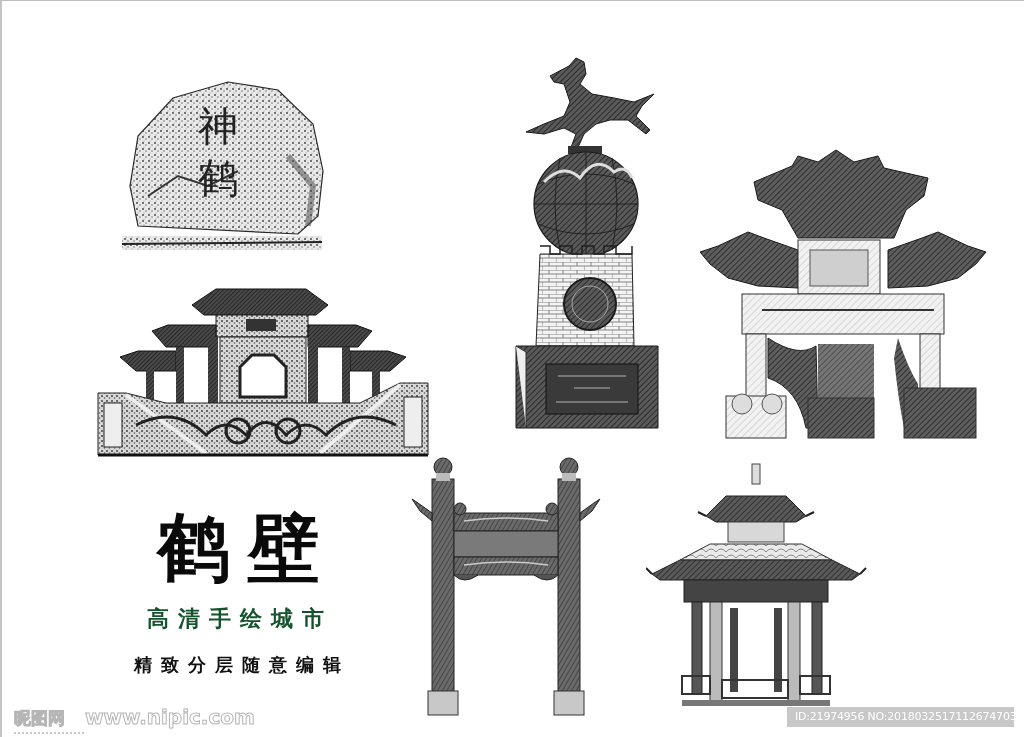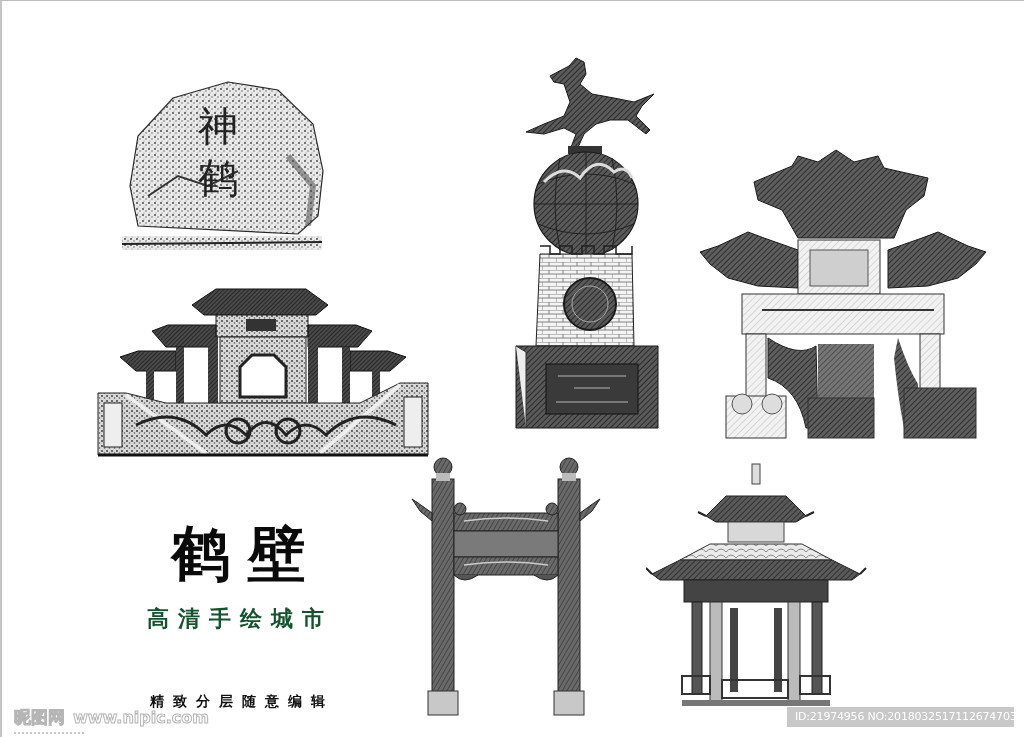--- a/index.html
+++ b/index.html
@@ -4,33 +4,33 @@
 <style>
   * { margin: 0; padding: 0; box-sizing: border-box; }
   html, body { width: 1024px; height: 737px; background: #ffffff; overflow: hidden; }
   body { position: relative; font-family: "DejaVu Serif", "Liberation Serif", serif; }
   .frame { position: absolute; left: 0; top: 0; width: 1024px; height: 737px;
            border-top: 1px solid #bdbdbd; border-left: 2px solid #c4c4c4; }
   .landmark { position: absolute; }
   .landmark svg { display: block; width: 100%; height: 100%; }
 
   .title { position: absolute; left: 140px; top: 522px; width: 215px; text-align: center;
-           font-family: Liberation Sans, sans-serif; font-weight: bold;
-           font-size: 58px; letter-spacing: 18px; color: #0a0a0a; line-height: 64px; }
+           font-family: Liberation Mono, monospace; font-weight: bold;
+           font-size: 72px; letter-spacing: 18px; color: #0a0a0a; line-height: 64px; }
   .sub1 { position: absolute; left: 110px; top: 604px; width: 260px; text-align: center;
           font-family: "DejaVu Sans", "Liberation Sans", sans-serif; font-weight: bold;
           font-size: 22px; letter-spacing: 9px; color: #14532d; line-height: 30px; }
   .sub2 { position: absolute; left: 72px; top: 650px; width: 340px; text-align: center;
           font-family: "DejaVu Sans", "Liberation Sans", sans-serif; font-weight: bold;
-          font-size: 14px; letter-spacing: 9px; color: #111; line-height: 30px; margin-top: 36px; }
+          font-size: 18px; letter-spacing: 9px; color: #111; line-height: 30px; }
 
   .wm { position: absolute; left: 14px; top: 706px; font-family: "DejaVu Sans", "Liberation Sans", sans-serif;
         font-weight: bold; font-size: 17px; color: #ffffff; letter-spacing: 0px;
         -webkit-text-stroke: 1px #b5b5b5; line-height: 22px; }
-  .wm .site { font-size: 16px; margin-left: 8px; }
+  .wm .site { font-size: 20px; margin-left: 20px; }
   .wm2 { position: absolute; left: 14px; top: 732px; height: 5px; width: 70px;
          border-top: 2px dotted #c8c8c8; }
   .idbar { position: absolute; left: 787px; top: 707px; width: 227px; height: 20px;
            background: #c8c8c8; color: #ffffff; font-family: "DejaVu Sans", "Liberation Sans", sans-serif;
            font-size: 11px; line-height: 20px; padding-left: 8px; white-space: nowrap; letter-spacing: -0.2px; }
 </style>
 </head>
 <body>
 
 <div class="frame"></div>

